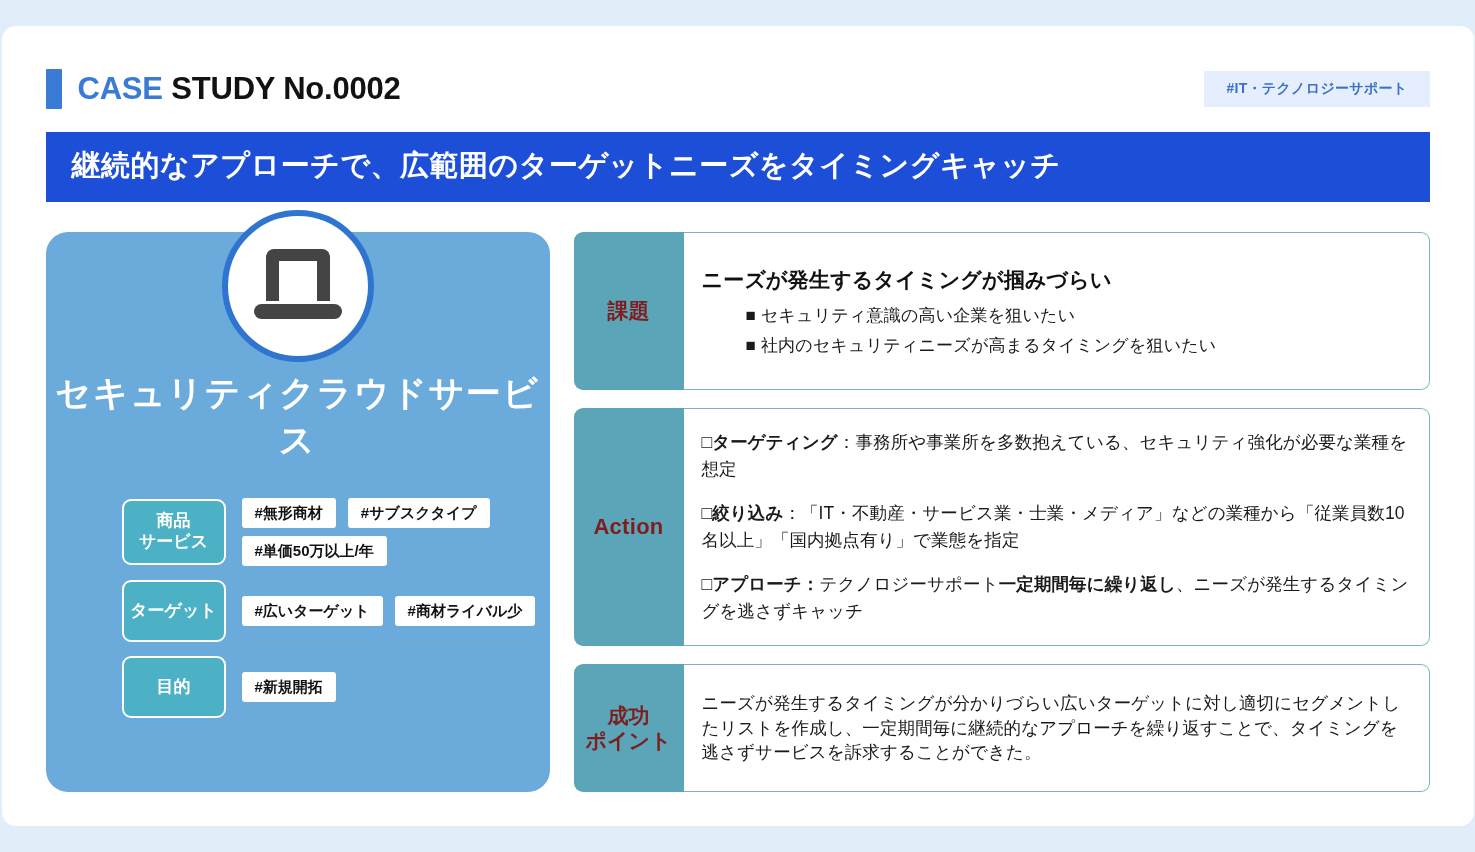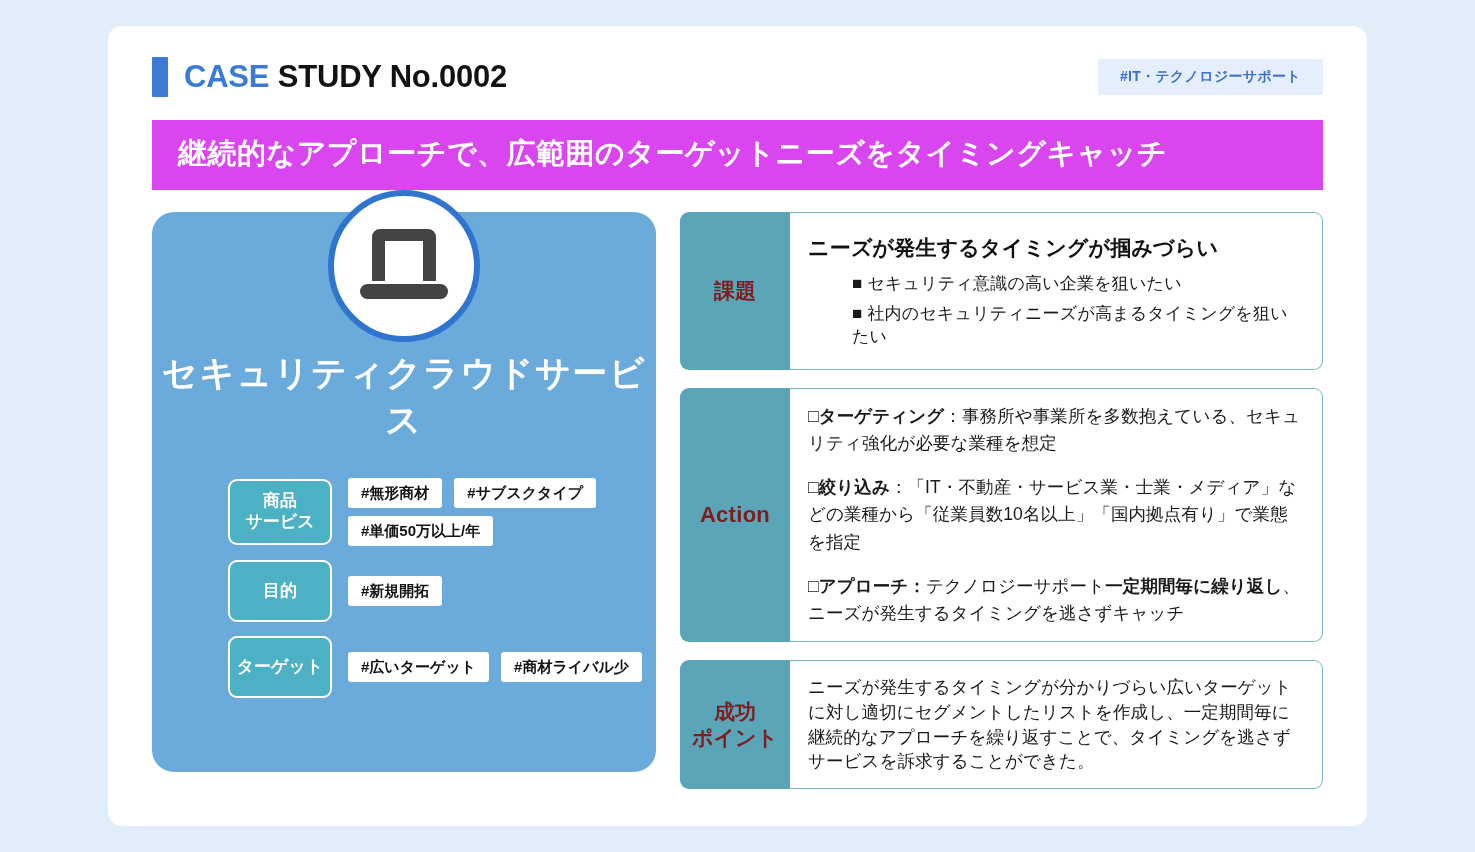--- a/index.html
+++ b/index.html
@@ -12,25 +12,25 @@
 
   body {
     background: #e2edfa;
     display: flex;
     align-items: center;
     justify-content: center;
   }
 
   .card {
     position: relative;
-    width: 1259px;
+    width: 1472px;
     height: 800px;
     background: #ffffff;
     border-radius: 14px;
-    padding: 28px 44px 26px 44px;
+    padding: 40px 44px 26px 44px;
   }
 
   
   .header {
     display: flex;
     align-items: center;
     height: 46px;
     margin-bottom: 20px;
   }
   .case-marker {
@@ -57,30 +57,30 @@
     color: #3a70c8;
     font-size: 14px;
     font-weight: bold;
     letter-spacing: 0.3px;
     padding: 9px 22px;
     white-space: nowrap;
   }
 
   
   .headline {
-    background: #d946ef;
+    background: #1d4ed8;
     color: #ffffff;
     font-size: 29px;
     font-weight: bold;
     letter-spacing: 0.5px;
     padding: 16px 26px 18px 26px;
     height: 70px;
     display: flex;
     align-items: center;
-    margin-bottom: 22px;
+    margin-bottom: 30px;
   }
 
   
   .body-grid {
     display: flex;
     gap: 24px;
     height: 560px;
   }
 
   
@@ -278,31 +278,31 @@
             </span>
           </div>
           <div class="attr-tags">
             <span class="pill">#無形商材</span>
             <span class="pill">#サブスクタイプ</span>
             <span class="pill">#単価50万以上/年</span>
           </div>
         </div>
 
         <div class="attr-row">
-          <div class="attr-label">目的</div>
-          <div class="attr-tags">
-            <span class="pill">#新規開拓</span>
-          </div>
-        </div>
-
-        <div class="attr-row">
           <div class="attr-label">ターゲット</div>
           <div class="attr-tags">
             <span class="pill">#広いターゲット</span>
             <span class="pill">#商材ライバル少</span>
+          </div>
+        </div>
+
+        <div class="attr-row">
+          <div class="attr-label">目的</div>
+          <div class="attr-tags">
+            <span class="pill">#新規開拓</span>
           </div>
         </div>
 
       </div>
     </div>
 
     <div class="sections">
 
       <div class="section section-issue">
         <div class="section-label">課題</div>

